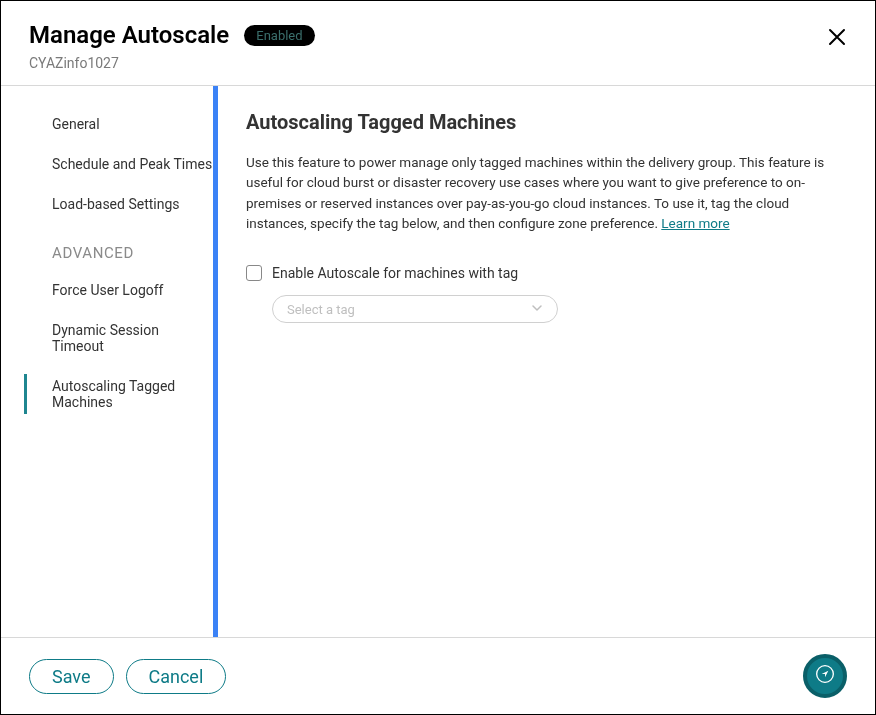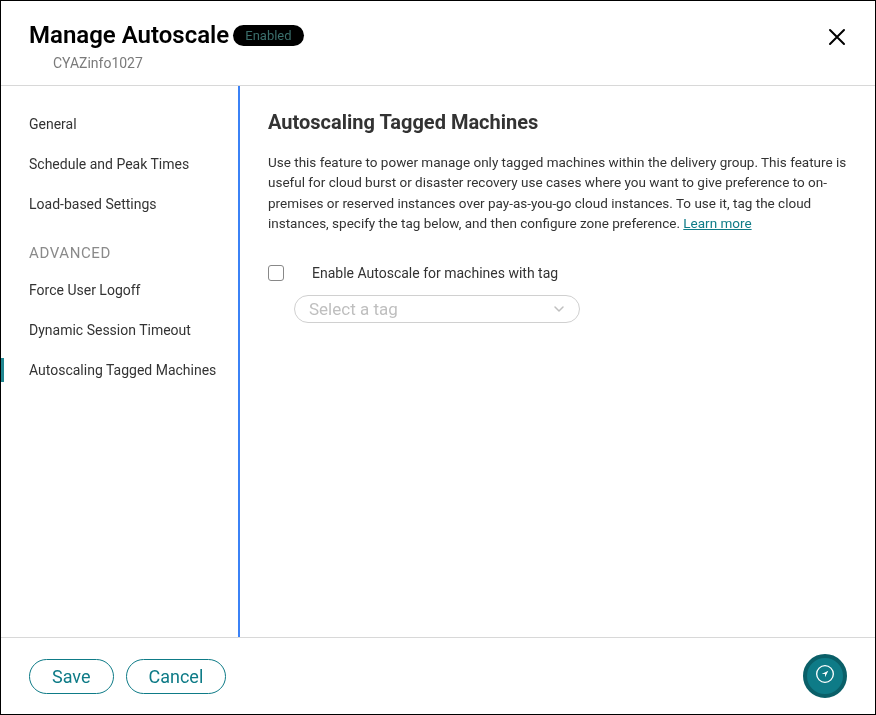--- a/index.html
+++ b/index.html
@@ -24,52 +24,52 @@
       justify-content: space-between;
     }
     .header-left {
       display: flex;
       flex-direction: column;
       gap: 6px;
     }
     .title-row {
       display: flex;
       align-items: center;
-      gap: 4px;
+      gap: 15px;
     }
     .title {
       font-size: 24px;
       font-weight: 600;
       color: #000;
     }
     .badge {
       background: #000000;
       color: #3b6f6c;
       padding: 3px 12px;
       border-radius: 12px;
       font-size: 13px;
     }
     .subtitle {
       font-size: 14px;
       color: #7a7a7a;
-      margin-left: 24px;
     }
     .close-icon {
       cursor: pointer;
       padding-top: 6px;
     }
     .body {
       flex: 1;
       display: flex;
       overflow: hidden;
     }
     .sidebar {
-      width: 239px;
-      border-right: 2px solid #3b82f6;
+      width: 217px;
+      border-right: 5px solid #3b82f6;
       padding-top: 18px;
+      padding-left: 23px;
     }
     .sidebar-item {
       padding: 12px 0 12px 28px;
       font-size: 14px;
       color: #333;
       cursor: pointer;
       position: relative;
     }
     .sidebar-item.active {
       color: #333;
@@ -104,21 +104,21 @@
       color: #333;
       margin-bottom: 32px;
     }
     .learn-more {
       color: #0e7b87;
       text-decoration: underline;
       cursor: pointer;
     }
     .checkbox-row {
       display: flex;
-      gap: 28px;
+      gap: 10px;
     }
     .checkbox {
       width: 16px;
       height: 16px;
       border: 1.5px solid #888;
       border-radius: 3px;
       cursor: pointer;
       flex-shrink: 0;
     }
     .checkbox-label {
@@ -133,21 +133,21 @@
       width: 286px;
       height: 28px;
       border: 1px solid #d0d0d0;
       border-radius: 14px;
       background: #fff;
       padding: 0 14px;
       display: flex;
       align-items: center;
       justify-content: space-between;
       color: #bfbfbf;
-      font-size: 17px;
+      font-size: 13px;
       cursor: not-allowed;
     }
     .footer {
       border-top: 1px solid #d8d8d8;
       padding: 16px 28px;
       display: flex;
       align-items: center;
       justify-content: space-between;
     }
     .footer-left, .footer-right {

